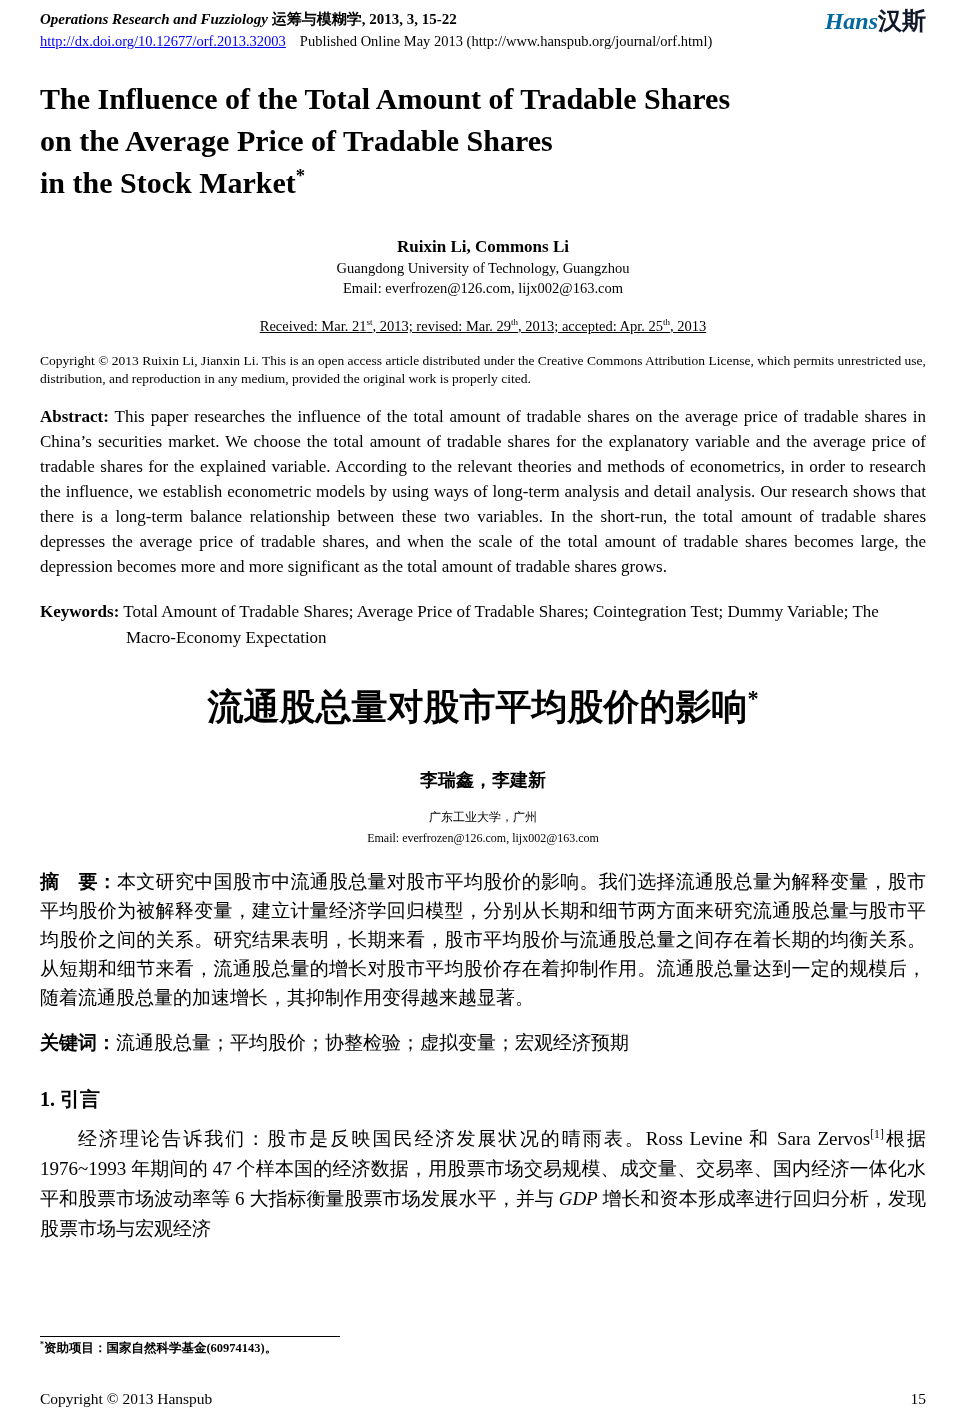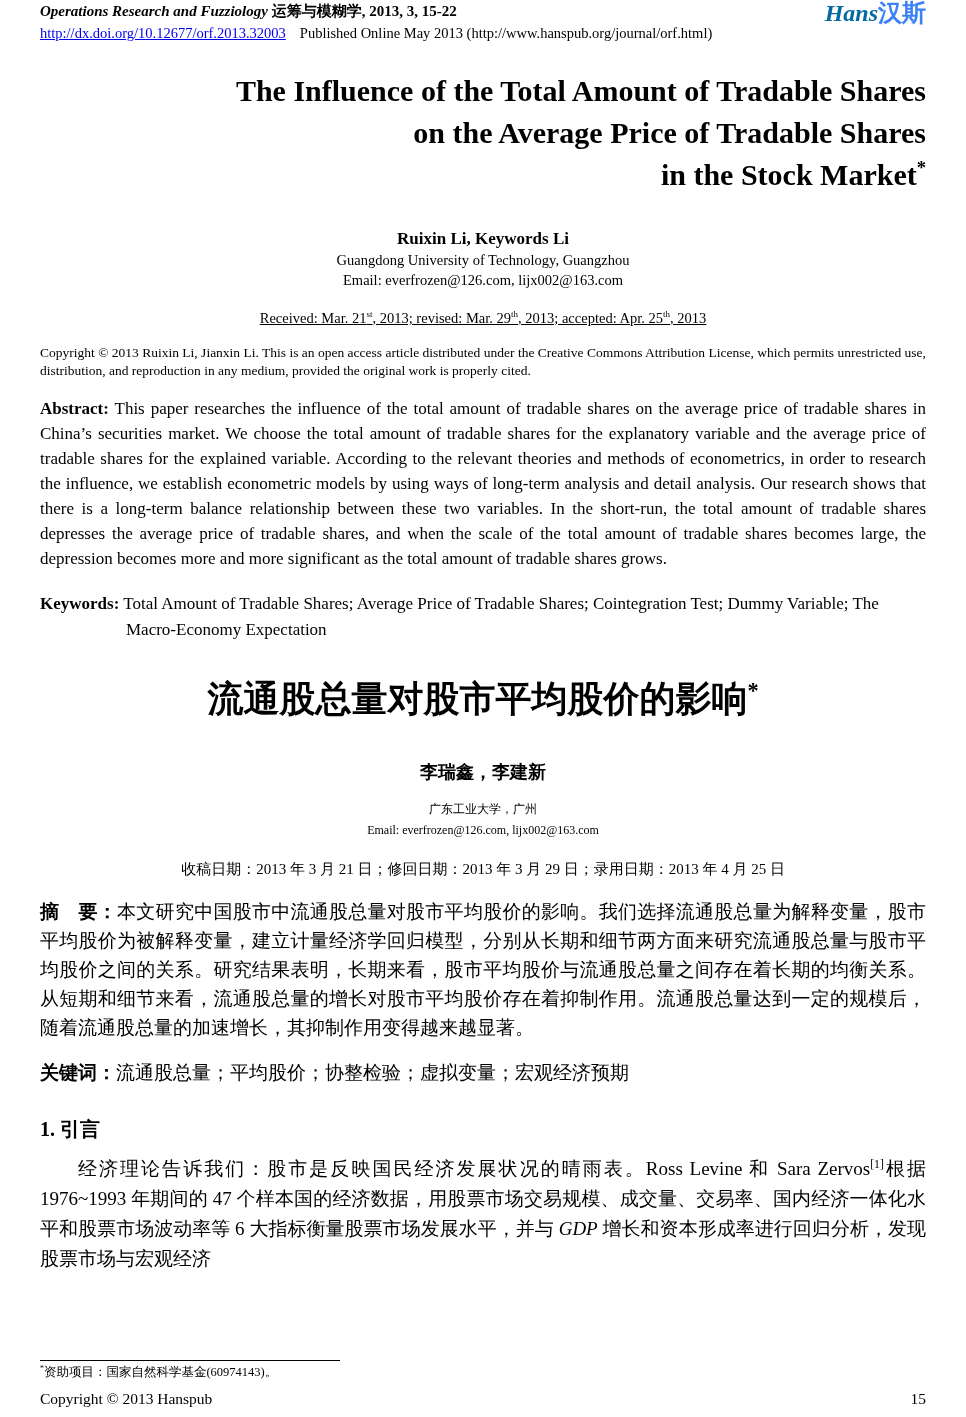--- a/index.html
+++ b/index.html
@@ -4,38 +4,38 @@
 <style>
   * { margin: 0; padding: 0; box-sizing: border-box; }
   html, body { background: #ffffff; }
   .page {
     position: relative;
     width: 966px;
     height: 1417px;
     background: #ffffff;
     color: #000000;
     font-family: "Liberation Serif", "DejaVu Serif", serif;
-    padding: 0 40px 0 40px;
+    padding: 8px 40px 0 40px;
     overflow: hidden;
   }
   sup { vertical-align: super; font-size: 0.62em; line-height: 0; }
 
   
   .header-row { display: flex; justify-content: space-between; align-items: flex-start; }
   .journal-line { font-size: 15px; font-weight: bold; line-height: 22px; }
   .journal-en { font-style: italic; }
   .doi-line { font-size: 14.5px; line-height: 22px; }
   .doi-link { color: #0000ee; text-decoration: underline; cursor: pointer; }
   .published { margin-left: 14px; }
   .logo { font-size: 24px; font-weight: bold; line-height: 26px; white-space: nowrap; }
   .logo-hans { color: #0369a1; font-style: italic; }
-  .logo-cn { color: #3b82f6; }
+  .logo-cn { color: #0f172a; }
 
   
-  .title { text-align: right; font-size: 30px; font-weight: bold; line-height: 42px; margin-top: 26px; }
+  .title { text-align: left; font-size: 30px; font-weight: bold; line-height: 42px; margin-top: 26px; }
   .authors { text-align: center; font-size: 17px; font-weight: bold; margin-top: 32px; line-height: 22px; }
   .affil { text-align: center; font-size: 14.5px; margin-top: 0; line-height: 20px; }
   .received { text-align: center; font-size: 14.5px; margin-top: 18px; line-height: 20px; text-decoration: underline; }
   .copyright { font-size: 13.5px; line-height: 18px; text-align: justify; margin-top: 16px; }
 
   
   .abstract { font-size: 17px; line-height: 25px; text-align: justify; margin-top: 16px; }
   .label-bold { font-weight: bold; }
   .keywords { font-size: 17px; line-height: 26px; margin-top: 20px; padding-left: 86px; text-indent: -86px; }
 
@@ -46,40 +46,40 @@
   .cn-dates { text-align: center; font-size: 15px; margin-top: 18px; line-height: 20px; }
   .cn-abstract { font-size: 19px; line-height: 29px; text-align: justify; margin-top: 18px; }
   .cn-keywords { font-size: 19px; line-height: 26px; margin-top: 18px; }
 
   
   .section-heading { font-size: 20px; font-weight: bold; margin-top: 30px; line-height: 26px; }
   .body-para { font-size: 19px; line-height: 30px; text-align: justify; margin-top: 12px; text-indent: 2em; }
   .gdp { font-style: italic; }
 
   
-  .footnote-area { position: absolute; left: 40px; right: 40px; bottom: 36px; font-size: 12.5px; line-height: 17px; }
+  .footnote-area { position: absolute; left: 40px; right: 40px; bottom: 60px; font-size: 12.5px; line-height: 17px; font-weight: bold; }
   .footnote-rule { width: 300px; border-top: 1px solid #000000; margin-bottom: 3px; }
   .page-footer { position: absolute; left: 40px; right: 40px; bottom: 8px; display: flex; justify-content: space-between; font-size: 15.5px; line-height: 20px; }
 </style>
 </head>
 <body>
 
 <div class="page">
 
   <div class="header-row">
     <div class="header-left">
       <div class="journal-line"><span class="journal-en">Operations Research and Fuzziology</span> <span class="journal-cn">运筹与模糊学, 2013, 3, 15-22</span></div>
       <div class="doi-line"><a class="doi-link" href="#">http://dx.doi.org/10.12677/orf.2013.32003</a><span class="published">Published Online May 2013 (http://www.hanspub.org/journal/orf.html)</span></div>
     </div>
     <div class="logo"><span class="logo-hans">Hans</span><span class="logo-cn">汉斯</span></div>
   </div>
 
   <h1 class="title"><span>The Influence of the Total Amount of Tradable Shares</span><br><span>on the Average Price of Tradable Shares</span><br><span>in the Stock Market</span><sup>*</sup></h1>
 
-  <div class="authors">Ruixin Li, Keywords Li</div>
+  <div class="authors">Ruixin Li, Commons Li</div>
 
   <div class="affil">
     <div>Guangdong University of Technology, Guangzhou</div>
     <div>Email: everfrozen@126.com, lijx002@163.com</div>
   </div>
 
   <div class="received"><span>Received: Mar. 21</span><sup>st</sup><span>, 2013; revised: Mar. 29</span><sup>th</sup><span>, 2013; accepted: Apr. 25</span><sup>th</sup><span>, 2013</span></div>
 
   <p class="copyright">Copyright © 2013 Ruixin Li, Jianxin Li. This is an open access article distributed under the Creative Commons Attribution License, which permits unrestricted use, distribution, and reproduction in any medium, provided the original work is properly cited.</p>
 
@@ -89,21 +89,20 @@
 
   <h2 class="cn-title"><span>流通股总量对股市平均股价的影响</span><sup>*</sup></h2>
 
   <div class="cn-authors">李瑞鑫，李建新</div>
 
   <div class="cn-affil">
     <div>广东工业大学，广州</div>
     <div>Email: everfrozen@126.com, lijx002@163.com</div>
   </div>
 
-  <div class="cn-dates">收稿日期：2013 年 3 月 21 日；修回日期：2013 年 3 月 29 日；录用日期：2013 年 4 月 25 日</div>
 
   <p class="cn-abstract"><span class="label-bold">摘　要：</span><span>本文研究中国股市中流通股总量对股市平均股价的影响。我们选择流通股总量为解释变量，股市平均股价为被解释变量，建立计量经济学回归模型，分别从长期和细节两方面来研究流通股总量与股市平均股价之间的关系。研究结果表明，长期来看，股市平均股价与流通股总量之间存在着长期的均衡关系。从短期和细节来看，流通股总量的增长对股市平均股价存在着抑制作用。流通股总量达到一定的规模后，随着流通股总量的加速增长，其抑制作用变得越来越显著。</span></p>
 
   <p class="cn-keywords"><span class="label-bold">关键词：</span><span>流通股总量；平均股价；协整检验；虚拟变量；宏观经济预期</span></p>
 
   <h3 class="section-heading">1. 引言</h3>
 
   <p class="body-para"><span>经济理论告诉我们：股市是反映国民经济发展状况的晴雨表。Ross Levine 和 Sara Zervos</span><sup>[1]</sup><span>根据 1976~1993 年期间的 47 个样本国的经济数据，用股票市场交易规模、成交量、交易率、国内经济一体化水平和股票市场波动率等 6 大指标衡量股票市场发展水平，并与 </span><span class="gdp">GDP</span><span> 增长和资本形成率进行回归分析，发现股票市场与宏观经济</span></p>
 
   <div class="footnote-area">

